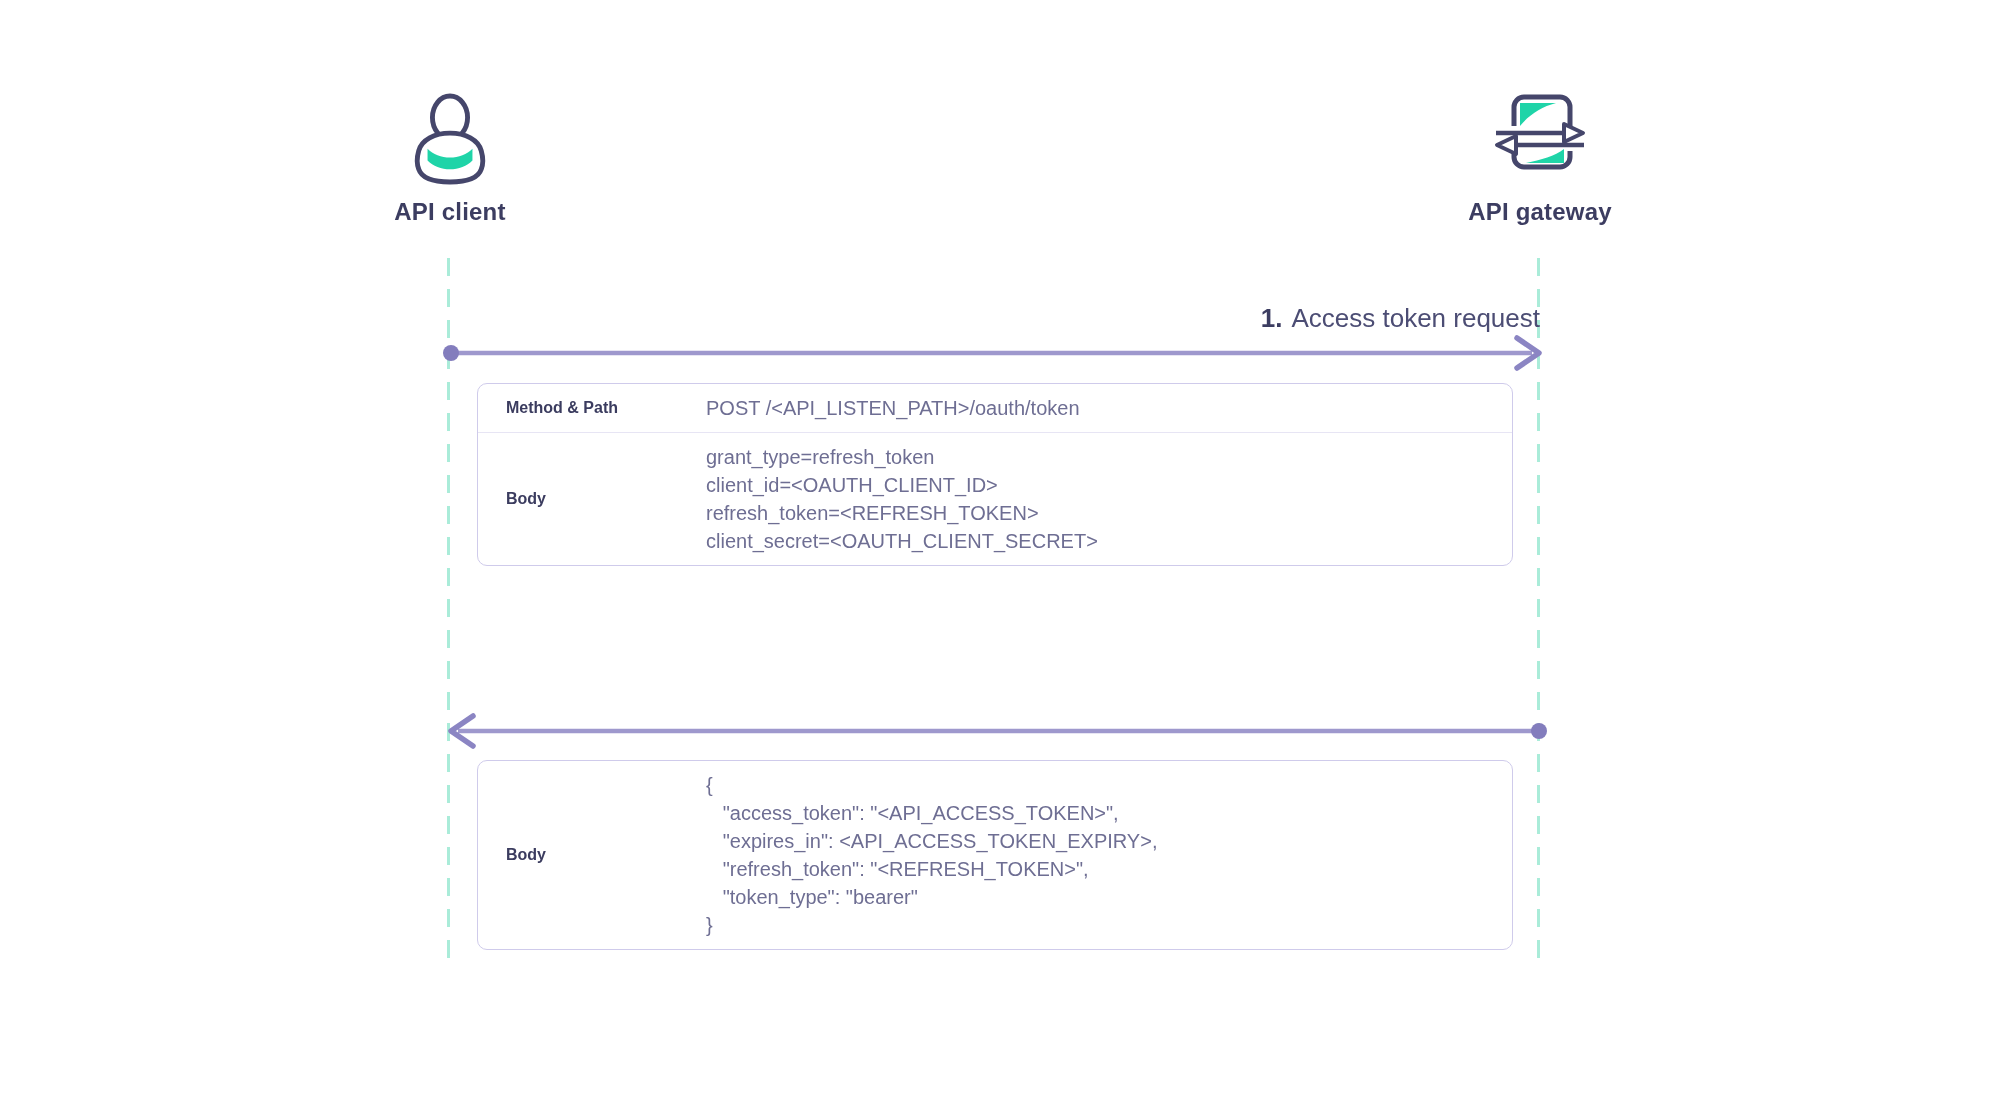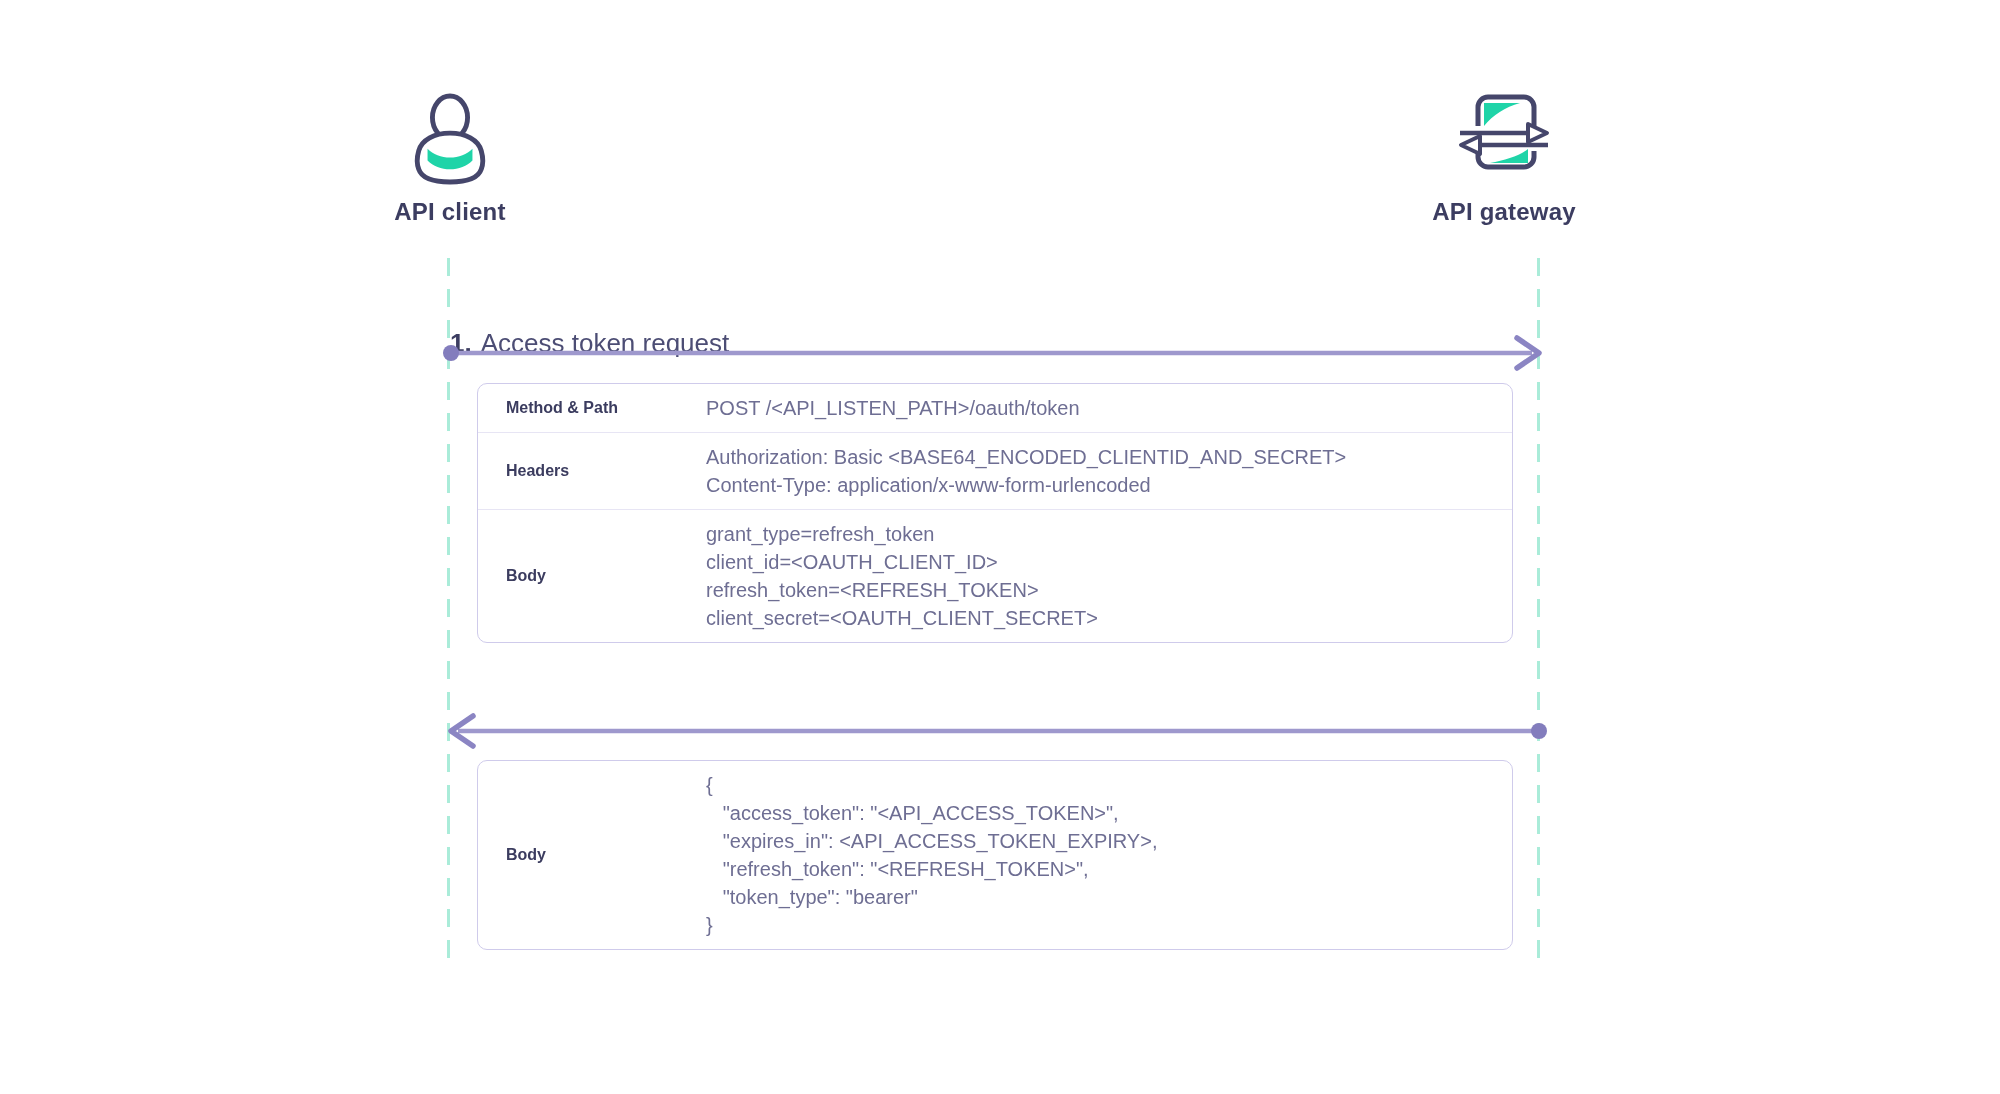--- a/index.html
+++ b/index.html
@@ -3,33 +3,33 @@
 <meta charset="utf-8">
 <style>
   html,body{margin:0;padding:0;background:#ffffff;}
   .stage{
     position:relative;width:2000px;height:1094px;background:#ffffff;overflow:hidden;
     font-family:"Liberation Sans","DejaVu Sans",sans-serif;
   }
   
   .actor{position:absolute;width:200px;display:flex;flex-direction:column;align-items:center;}
   .actor-client{left:350px;top:92px;align-items:center;}
-  .actor-gateway{left:1404px;top:92px;justify-content:center;}
+  .actor-gateway{left:1440px;top:92px;justify-content:center;}
   .actor-label{margin-top:12px;font-size:24px;font-weight:700;color:#3c3d61;letter-spacing:.2px;}
   
   .lifeline{
     position:absolute;top:258px;height:708px;width:3px;
     background:repeating-linear-gradient(to bottom,#aaecd9 0 18px,transparent 18px 31px);
   }
   .lifeline-client{left:447px;}
   .lifeline-gateway{left:1537px;}
   
   .msg-title{
-    position:absolute;left:450px;width:1090px;text-align:left;
-    font-size:26px;color:#4c4d74;line-height:32px;margin-top:25px;
+    position:absolute;left:450px;width:1090px;text-align:right;
+    font-size:26px;color:#4c4d74;line-height:32px;
   }
   .msg-title-1{top:302px;}
   .msg-title-2{top:682px;}
   .msg-num{font-weight:700;color:#3c3d61;margin-right:9px;}
   
   .msg-arrow{position:absolute;left:440px;width:1110px;height:44px;}
   .msg-arrow-1{top:331px;}
   .msg-arrow-2{top:709px;}
   
   .payload-table{
@@ -89,27 +89,20 @@
   </svg>
 
   <div class="payload-table payload-table-request">
     <div class="p-row">
       <div class="row-label">Method &amp; Path</div>
       <div class="row-value">
         <div class="value-line">POST /&lt;API_LISTEN_PATH&gt;/oauth/token</div>
       </div>
     </div>
     <div class="p-row">
-      <div class="row-label">Headers</div>
-      <div class="row-value">
-        <div class="value-line">Authorization: Basic &lt;BASE64_ENCODED_CLIENTID_AND_SECRET&gt;</div>
-        <div class="value-line">Content-Type: application/x-www-form-urlencoded</div>
-      </div>
-    </div>
-    <div class="p-row">
       <div class="row-label">Body</div>
       <div class="row-value">
         <div class="value-line">grant_type=refresh_token</div>
         <div class="value-line">client_id=&lt;OAUTH_CLIENT_ID&gt;</div>
         <div class="value-line">refresh_token=&lt;REFRESH_TOKEN&gt;</div>
         <div class="value-line">client_secret=&lt;OAUTH_CLIENT_SECRET&gt;</div>
       </div>
     </div>
   </div>
 

